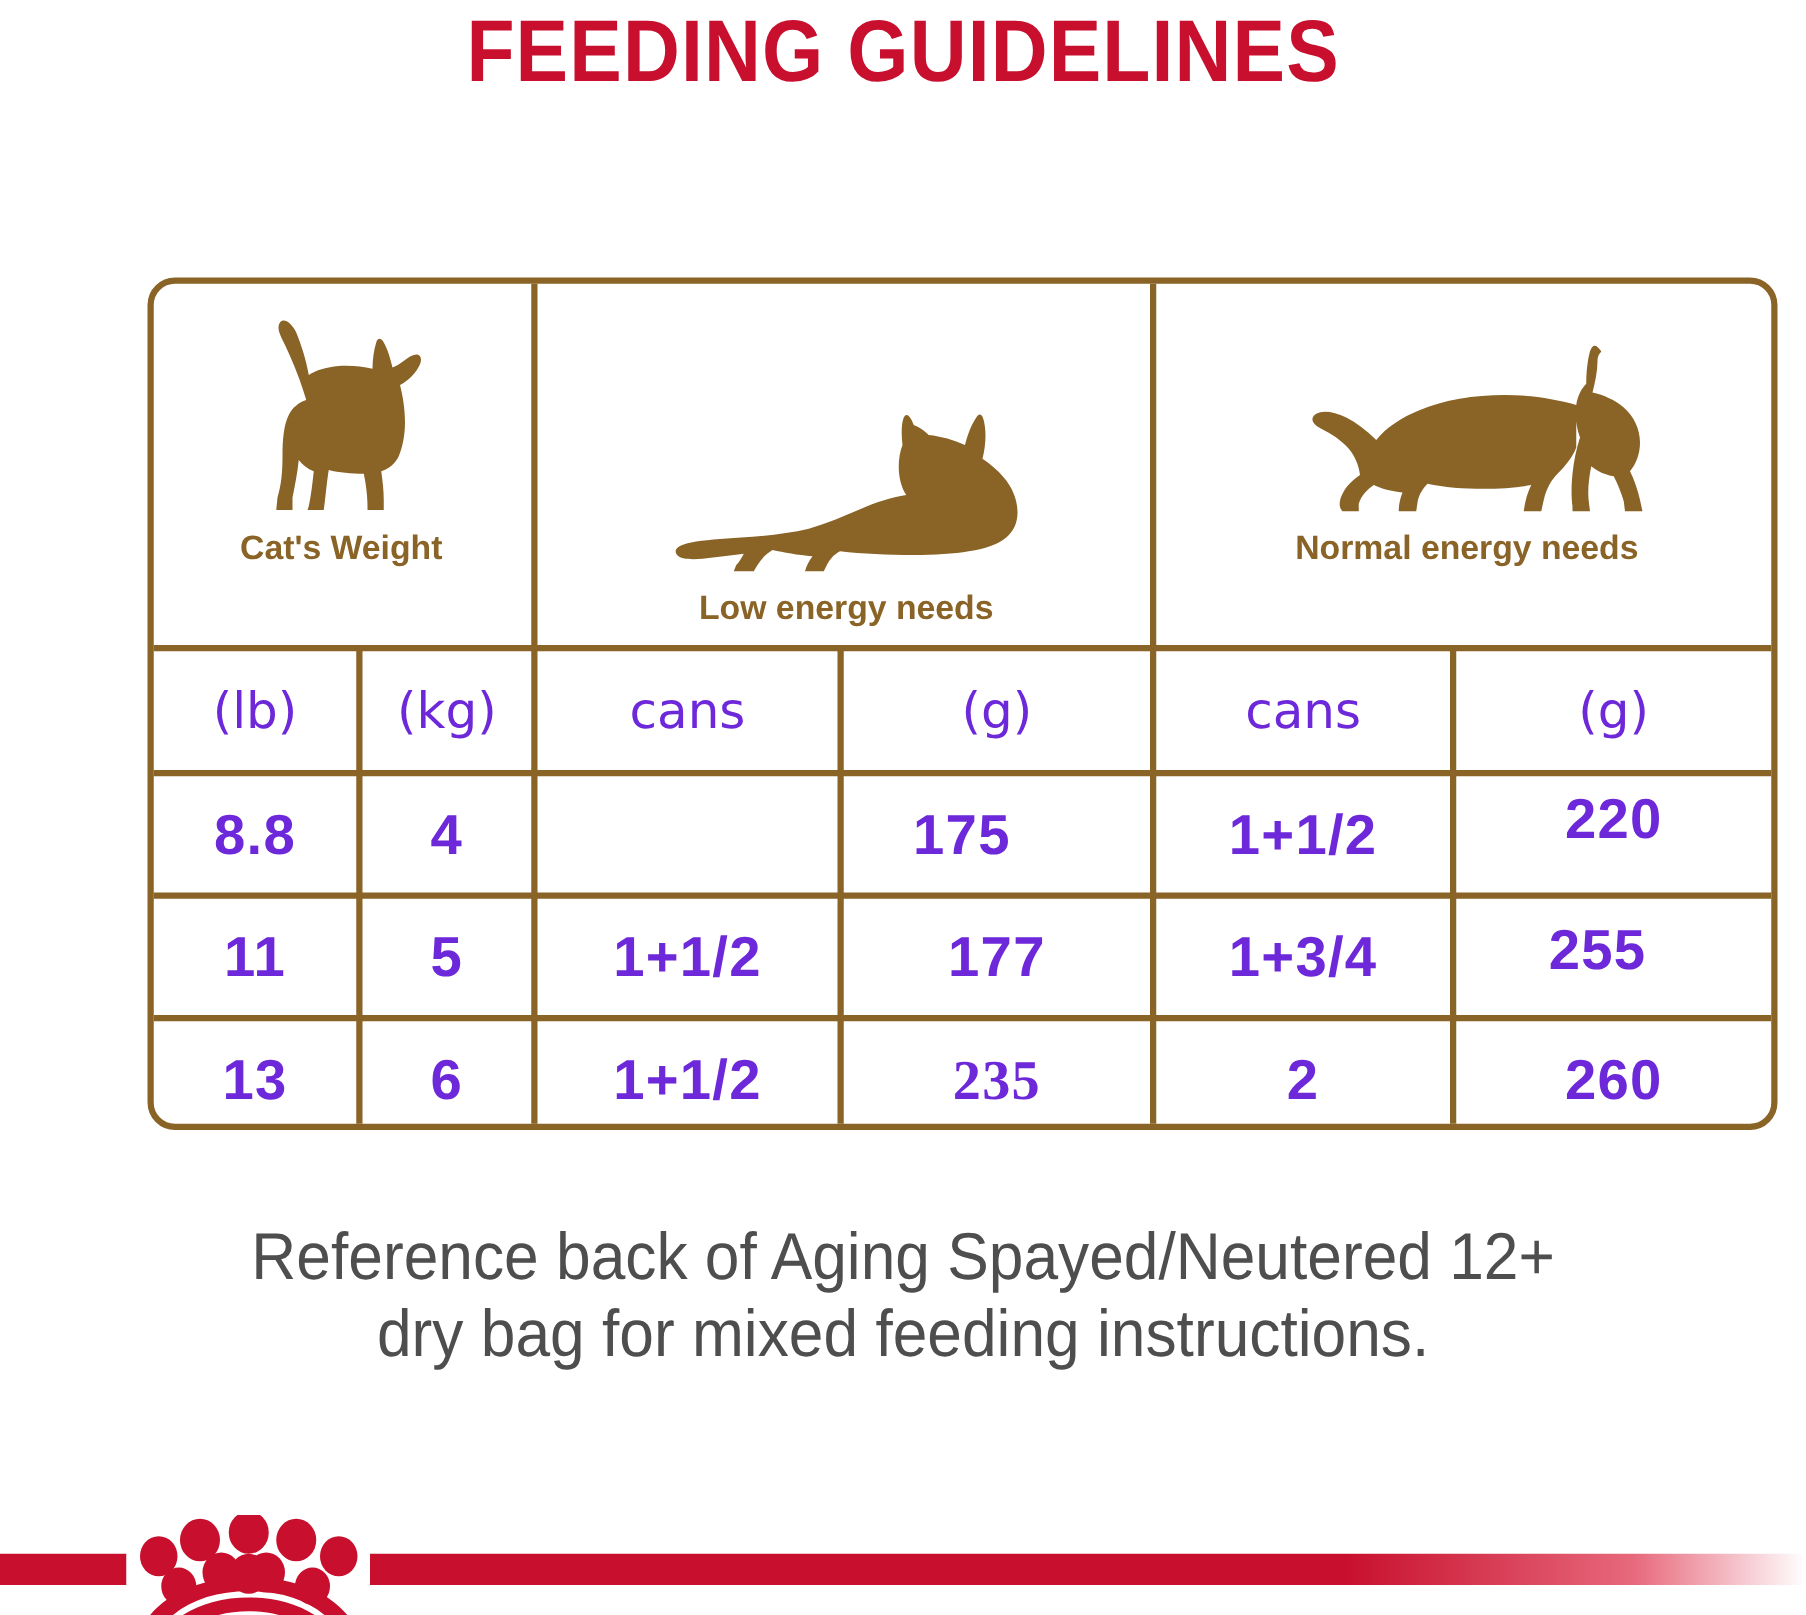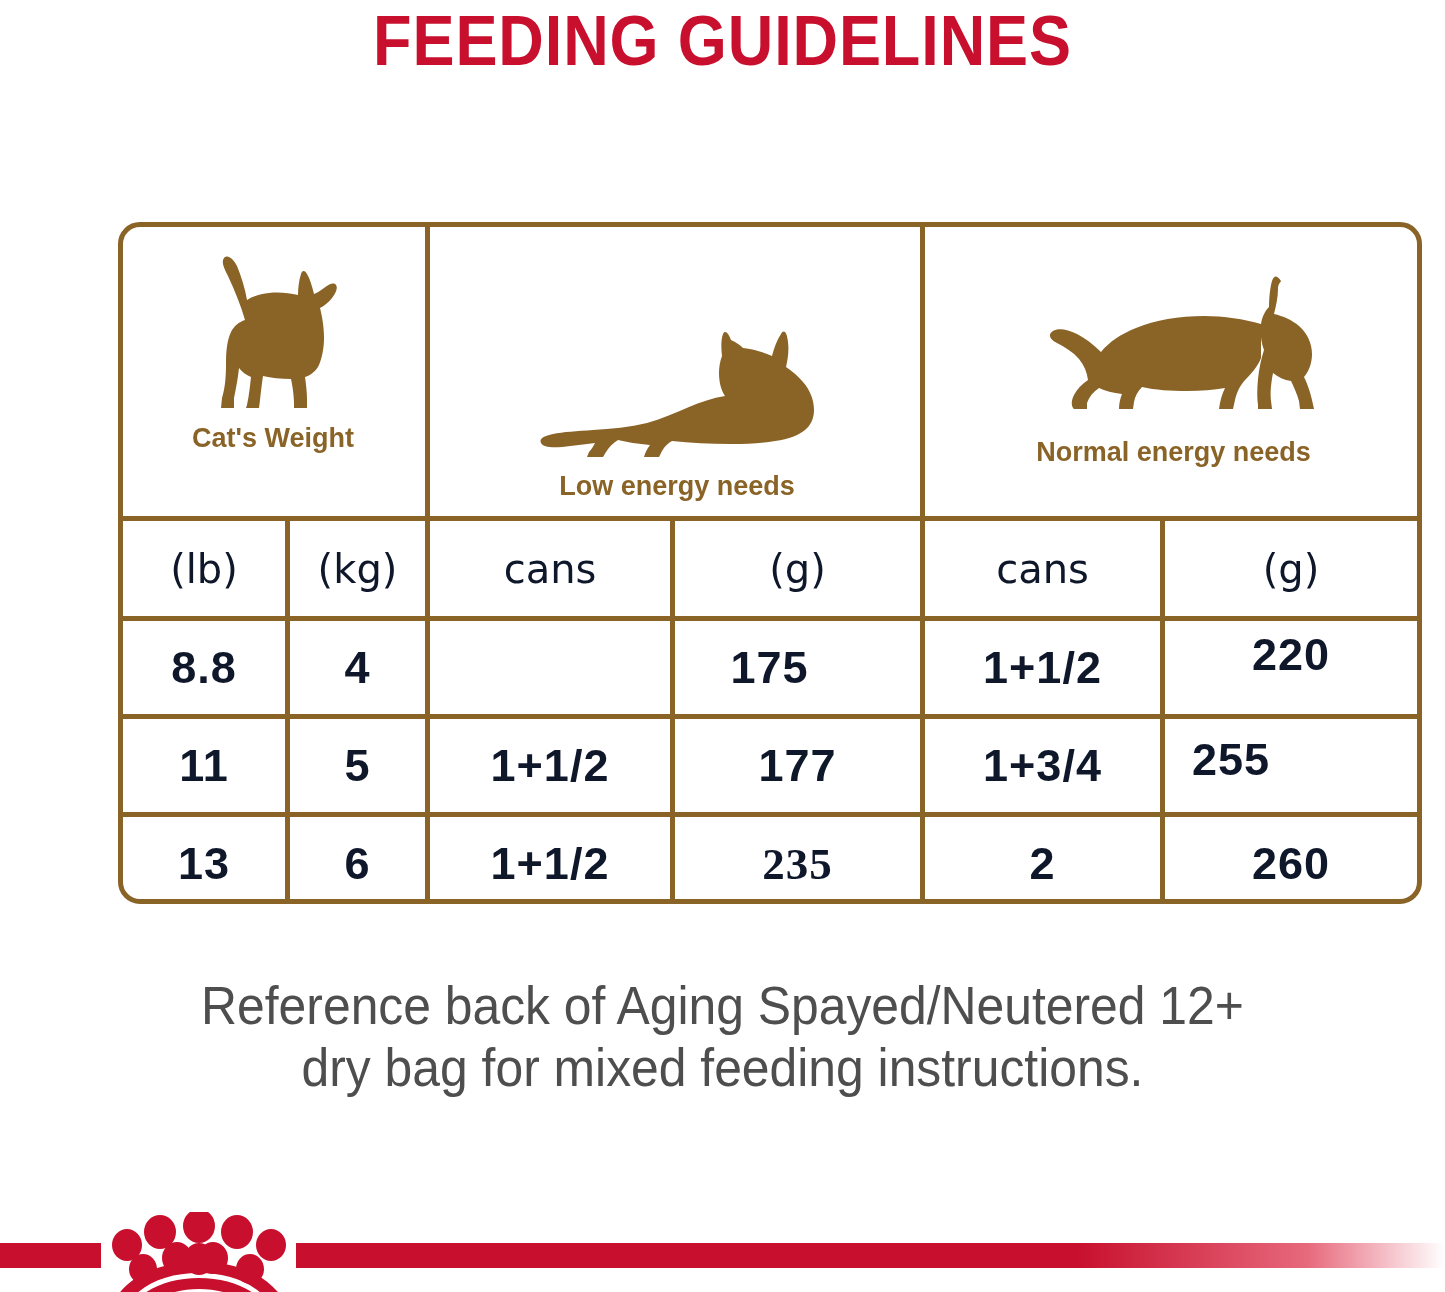--- a/index.html
+++ b/index.html
@@ -88,21 +88,21 @@
     letter-spacing: 0px;
     white-space: nowrap;
   }
 
   
   .cell {
     position: absolute;
     display: flex;
     align-items: center;
     justify-content: center;
-    color: #0f172a;
+    color: #6d28d9;
     box-sizing: border-box;
     white-space: nowrap;
   }
   .unit-cell {
     font-family: "DejaVu Sans", sans-serif;
     font-size: 40px;
     font-weight: 400;
     letter-spacing: 0px;
   }
   .data-cell {
@@ -217,21 +217,21 @@
           C254,113 264,109 270,104 C276,99 279,92 279,84
           C279,74 275,64 268,56 C263,50 257,45 251,41
           C253,33 254,24 253,16 C252,6 249,3 246,8
           C242,14 239,22 237,30 C228,26 218,23 208,22
           C205,19 201,16 196,14 Z"></path>
       </svg>
     </div>
     <div class="hdr-label">Low energy needs</div>
   </div>
 
-  <div class="hdr-cell" style="left:802px; width:497px;gap:14px;">
+  <div class="hdr-cell" style="left:802px; width:497px;">
     <div class="hdr-icon">
       <svg width="290" height="140" viewBox="0 0 290 140" aria-hidden="true">
         <path fill="#8a6327" d="
           M252,8 C248,2 245,2 243,8 C241,15 240,25 240,34
           C236,38 233,44 232,51 C231,60 232,69 235,77
           C232,86 230,96 229,106 C228,116 228,125 229,132
           L229,136 L243,136 L242,128 C241,120 242,110 244,100
           C249,104 255,107 262,108 C265,114 268,121 270,128
           L271,136 L285,136 L283,127 C281,118 278,110 275,104
           C280,98 283,90 283,81 C283,70 278,60 270,53
@@ -264,21 +264,21 @@
   <div class="cell data-cell" style="left:167px;  top:394px; width:135px; height:93px;">4</div>
   <div class="cell data-cell" style="left:524px;  top:394px; width:245px; height:93px;">175</div>
   <div class="cell data-cell" style="left:802px;  top:394px; width:235px; height:93px;">1+1/2</div>
   <div class="cell data-cell" style="left:1042px; top:394px; width:252px; height:67px;">220</div>
 
   <div class="cell data-cell" style="left:0px;    top:492px; width:162px; height:93px;">11</div>
   <div class="cell data-cell" style="left:167px;  top:492px; width:135px; height:93px;">5</div>
   <div class="cell data-cell" style="left:307px;  top:492px; width:240px; height:93px;">1+1/2</div>
   <div class="cell data-cell" style="left:552px;  top:492px; width:245px; height:93px;">177</div>
   <div class="cell data-cell" style="left:802px;  top:492px; width:235px; height:93px;">1+3/4</div>
-  <div class="cell data-cell" style="left:982px; top:492px; width:252px; height:81px;">255</div>
+  <div class="cell data-cell" style="left:1029px; top:492px; width:252px; height:81px;">255</div>
 
   <div class="cell data-cell" style="left:0px;    top:590px; width:162px; height:93px;">13</div>
   <div class="cell data-cell" style="left:167px;  top:590px; width:135px; height:93px;">6</div>
   <div class="cell data-cell" style="left:307px;  top:590px; width:240px; height:93px;">1+1/2</div>
   <div class="cell data-cell" style="left:552px;  top:590px; width:245px; height:93px;font-family:Liberation Serif, serif;">235</div>
   <div class="cell data-cell" style="left:802px;  top:590px; width:235px; height:93px;">2</div>
   <div class="cell data-cell" style="left:1042px; top:590px; width:252px; height:93px;">260</div>
 
 </div>
 

